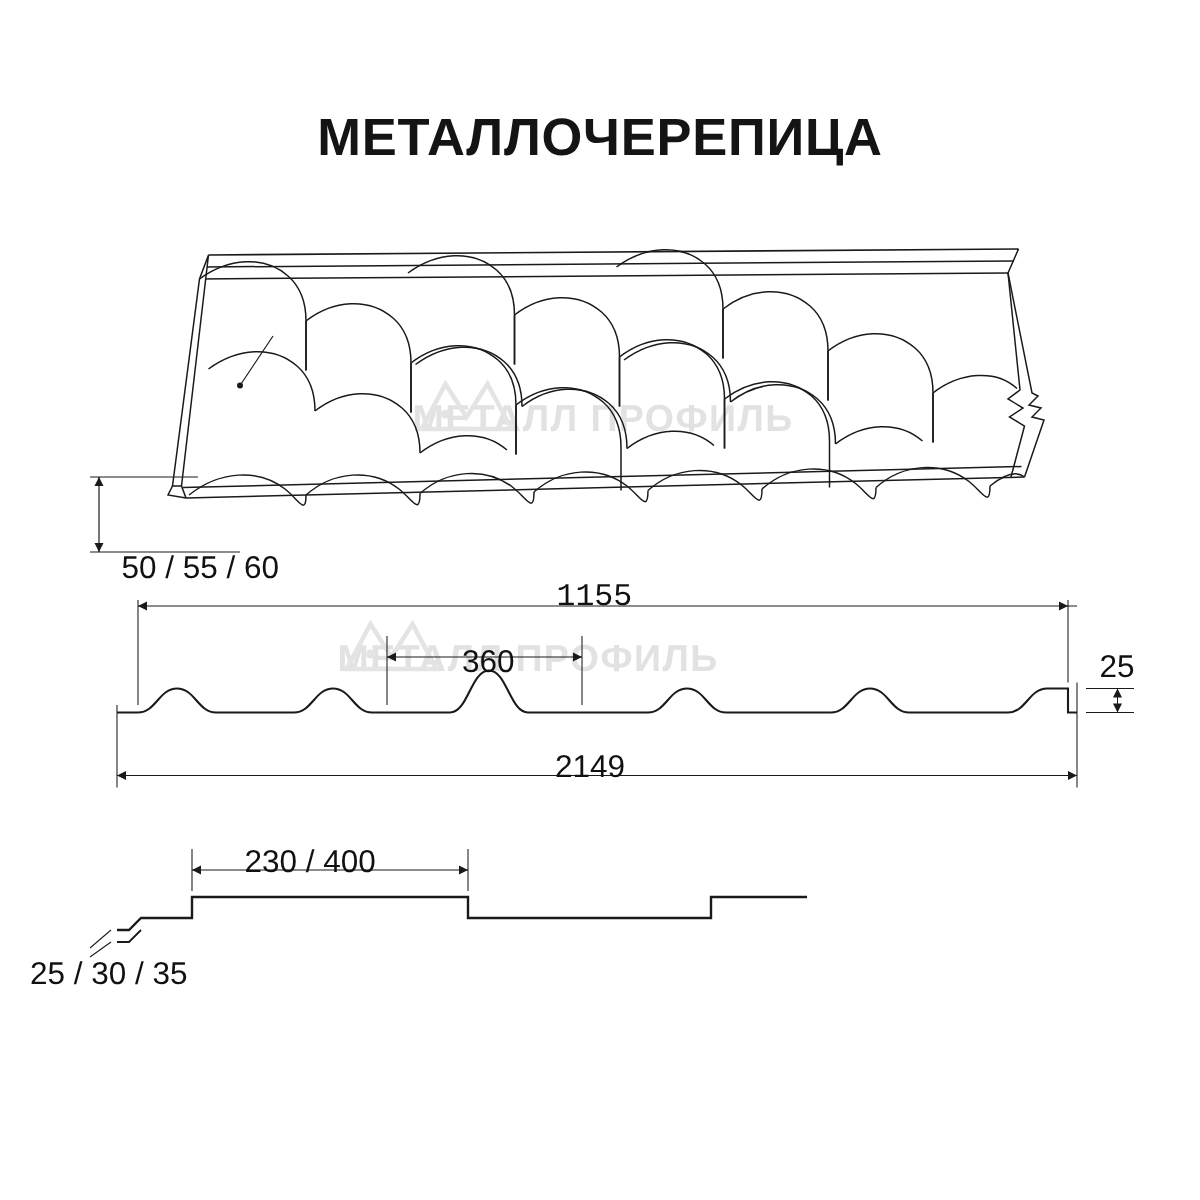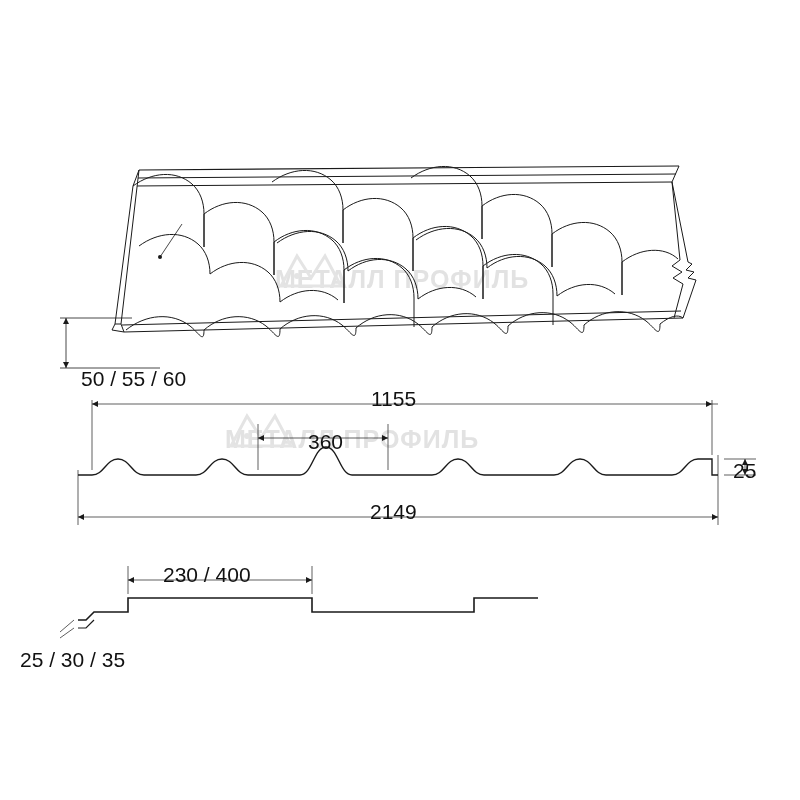--- a/index.html
+++ b/index.html
@@ -64,20 +64,21 @@
     top: 0;
     width: 800px;
     height: 800px;
   }
 </style>
 </head>
 <body>
 
 <div id="stage">
 
+  <div class="title">МЕТАЛЛОЧЕРЕПИЦА</div>
 
   <div class="wm" style="left:275px; top:265px;">МЕТАЛЛ ПРОФИЛЬ</div>
   <div class="wm" style="left:225px; top:425px;">МЕТАЛЛ ПРОФИЛЬ</div>
 
   <svg class="svg-layer" viewBox="0 0 800 800" xmlns="http://www.w3.org/2000/svg">
 
     <g fill="none" stroke="#e4e4e4" stroke-width="3">
       <path d="M281 286 l16 -30 l14 22 l14 -22 l16 30 z"></path>
       <circle cx="297" cy="276" r="3" fill="#e4e4e4" stroke="none"></circle>
     </g>
@@ -221,20 +222,20 @@
       <path d="M128 580 L312 580"></path>
       <path d="M134 577 L128 580 L134 583" fill="#1a1a1a" stroke="none"></path>
       <path d="M306 577 L312 580 L306 583" fill="#1a1a1a" stroke="none"></path>
       <path d="M74 620 L60 632"></path>
       <path d="M74 628 L60 638"></path>
     </g>
 
   </svg>
 
   <div class="lbl" style="left:81px; top:367px;">50 / 55 / 60</div>
-  <div class="lbl" style="left:371px; top:387px;">1155</div>
+  <div class="lbl" style="left:371px; top:387px;font-family:Liberation Mono, monospace;">1155</div>
   <div class="lbl" style="left:308px; top:430px;">360</div>
-  <div class="lbl" style="left:733px; top:459px;">25</div>
+  <div class="lbl" style="left:733px; top:433px;">25</div>
   <div class="lbl" style="left:370px; top:500px;">2149</div>
   <div class="lbl" style="left:163px; top:563px;">230 / 400</div>
-  <div class="lbl" style="left:20px; top:638px;margin-top:10px;">25 / 30 / 35</div>
+  <div class="lbl" style="left:20px; top:638px;">25 / 30 / 35</div>
 
 </div>
 
 </body></html>

